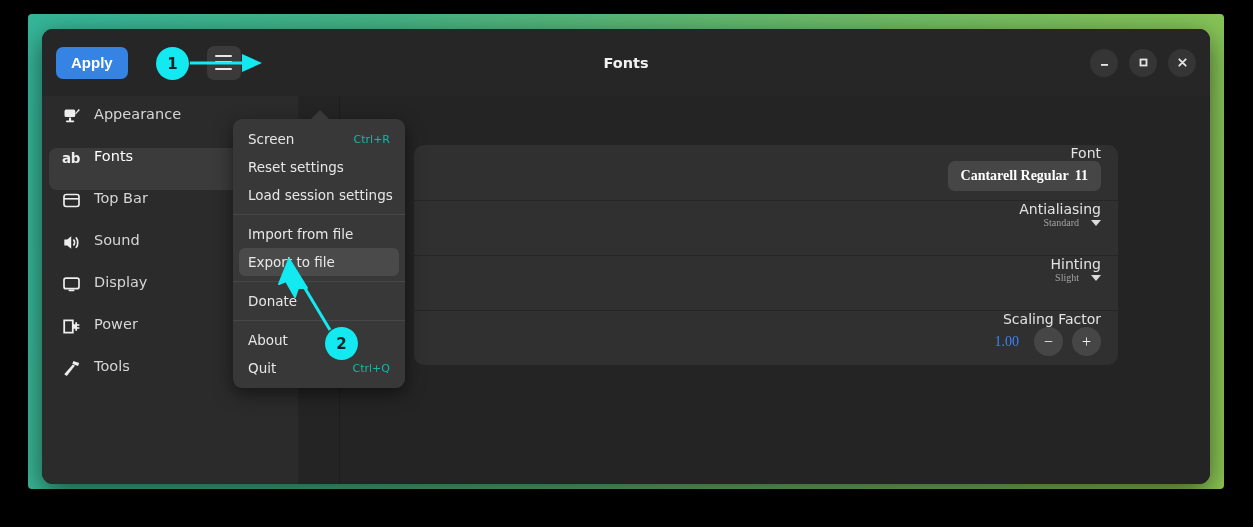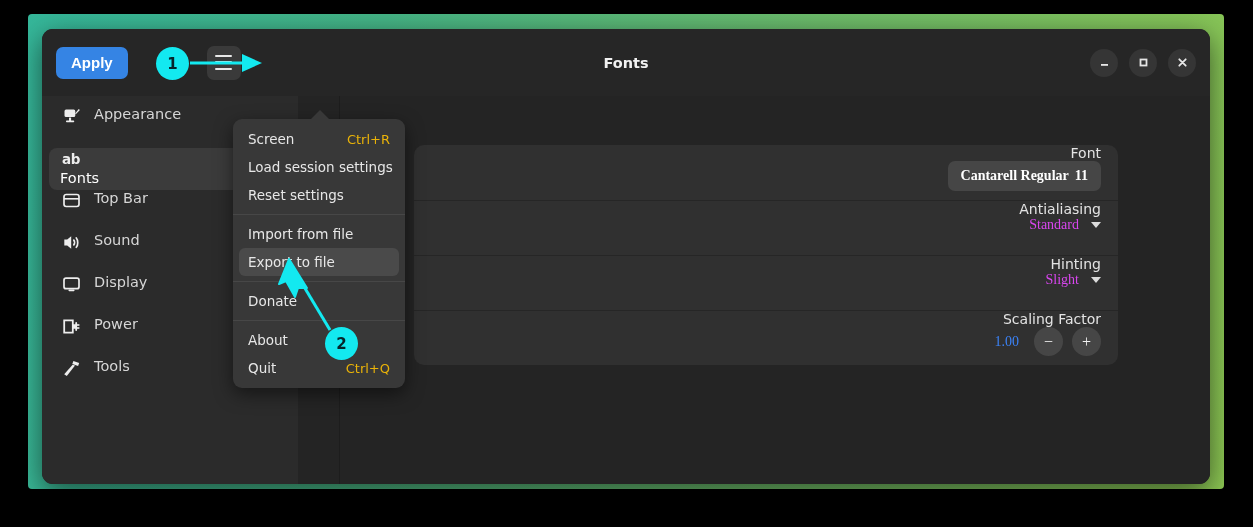--- a/index.html
+++ b/index.html
@@ -89,21 +89,21 @@
     padding-top: 10px;
   }
   .side-item {
     display: flex; align-items: flex-start;
     height: 42px; margin: 0 7px;
     padding-left: 11px;
     border-radius: 8px;
     color: #d6d6d6; font-size: 14.5px;
     cursor: pointer; white-space: nowrap;
   }
-  .side-item.active { background: #3b3b3b; color: #fff; flex-direction: column; }
+  .side-item.active { background: #3b3b3b; color: #fff; }
   .side-ic {
     width: 22px; height: 20px; margin-right: 12px;
     display: flex; align-items: center; justify-content: center;
     flex: 0 0 22px;
   }
   .side-ic svg { display: block; fill: #ededed; }
   .side-ic .ab { font-size: 13.5px; font-weight: bold; color: #ededed; letter-spacing: -.3px; }
 
   
   .side-edge {
@@ -137,21 +137,21 @@
   .row-right { margin-left: auto; display: flex; align-items: center; gap: 9px; font-family: Liberation Serif, serif; }
 
   .font-btn {
     background: #464646; border-radius: 7px;
     padding: 8px 13px; color: #ffffff;
     font-size: 14px; font-weight: bold;
     cursor: pointer; line-height: 1;
   }
   .font-btn .sz { margin-left: 6px; }
 
-  .combo-val { font-size: 14px; color: #d946ef; }
+  .combo-val { font-size: 10px; color: #a3a3a3; }
   .caret { width: 0; height: 0; border-left: 5.5px solid transparent; border-right: 5.5px solid transparent; border-top: 6px solid #dcdcdc; margin-left: 3px; }
 
   .num-val { font-size: 14px; color: #3b82f6; margin-right: 6px; }
   .stepper {
     width: 29px; height: 29px; border-radius: 50%;
     background: #464646; color: #f2f2f2;
     display: flex; align-items: center; justify-content: center;
     font-size: 16px; cursor: pointer; line-height: 1;
   }
 
@@ -176,21 +176,21 @@
   .mi {
     position: relative;
     display: flex; align-items: center;
     height: 28px; margin: 0 6px;
     padding: 0 9px;
     border-radius: 6px;
     color: #e7e7e7; font-size: 13.5px;
     cursor: pointer; white-space: nowrap;
   }
   .mi.sel { background: #4a4a4a; }
-  .mi .accel { margin-left: auto; color: #eab308; font-size: 13px; }
+  .mi .accel { margin-left: auto; color: #14b8a6; font-size: 11px; }
   .msep { height: 1px; background: #474747; margin: 5px 0; }
 
   
   .anno { position: absolute; z-index: 60; }
   .badge {
     position: absolute;
     border-radius: 50%;
     background: #13e9f0;
     color: #06262b;
     font-weight: bold;
@@ -360,24 +360,24 @@
       </div>
     </div>
 
     <div class="menu-arrow"></div>
     <div class="menu">
       <div class="mi">
         <span>Screen</span>
         <span class="accel">Ctrl+R</span>
       </div>
       <div class="mi">
+        <span>Reset settings</span>
+      </div>
+      <div class="mi">
         <span>Load session settings</span>
-      </div>
-      <div class="mi">
-        <span>Reset settings</span>
       </div>
       <div class="msep"></div>
       <div class="mi">
         <span>Import from file</span>
       </div>
       <div class="mi sel">
         <span>Export to file</span>
       </div>
       <div class="msep"></div>
       <div class="mi">

